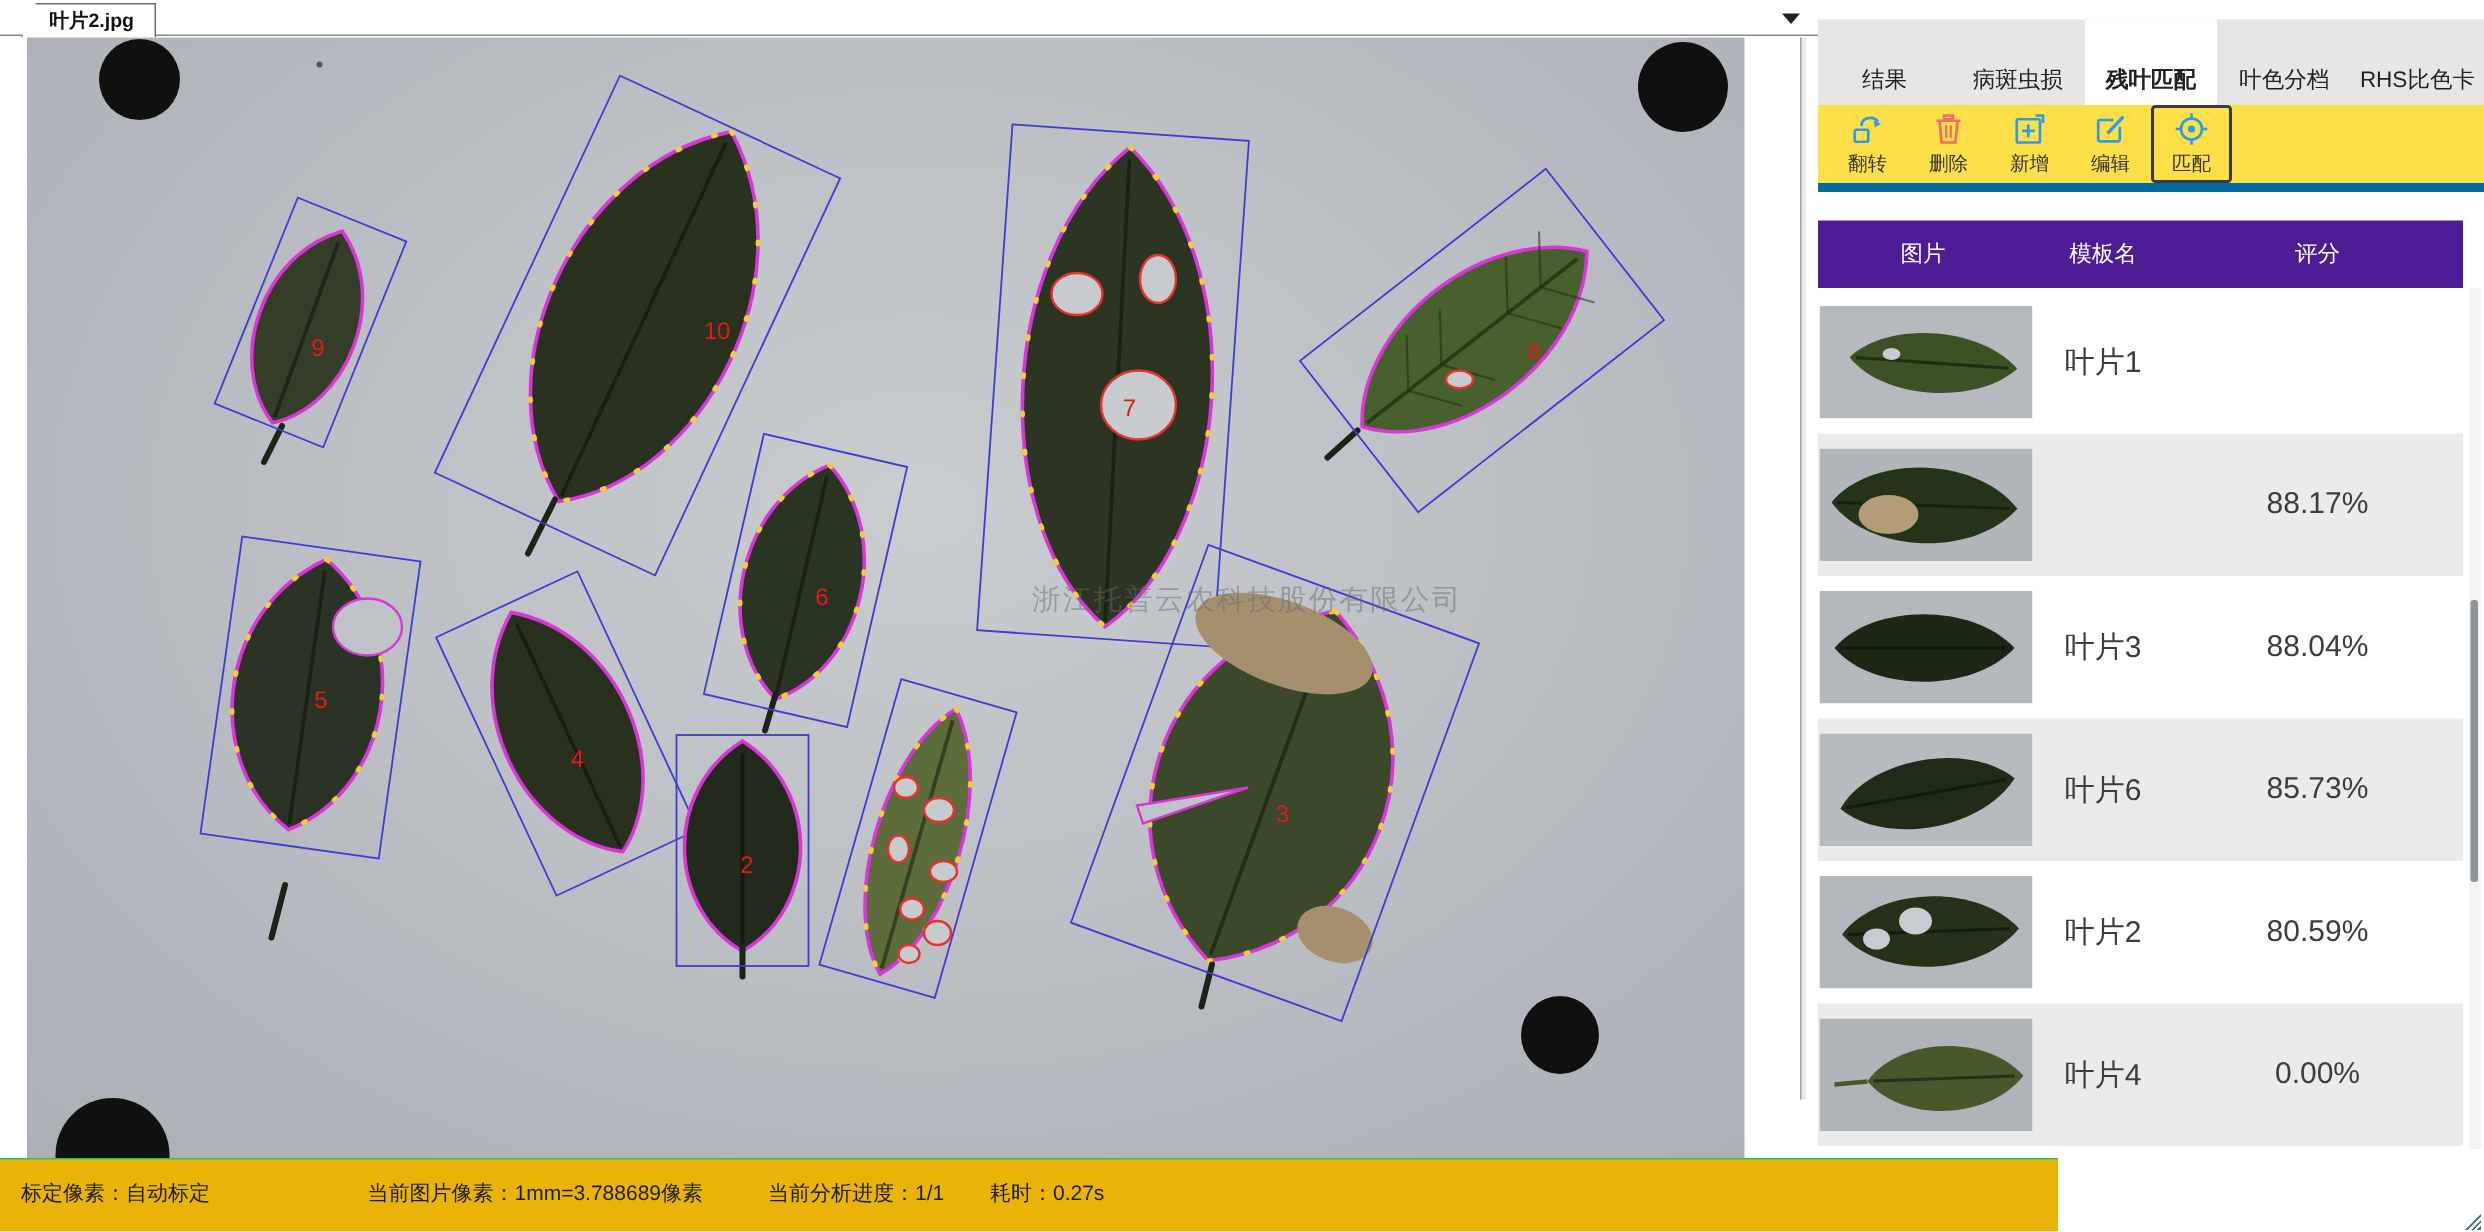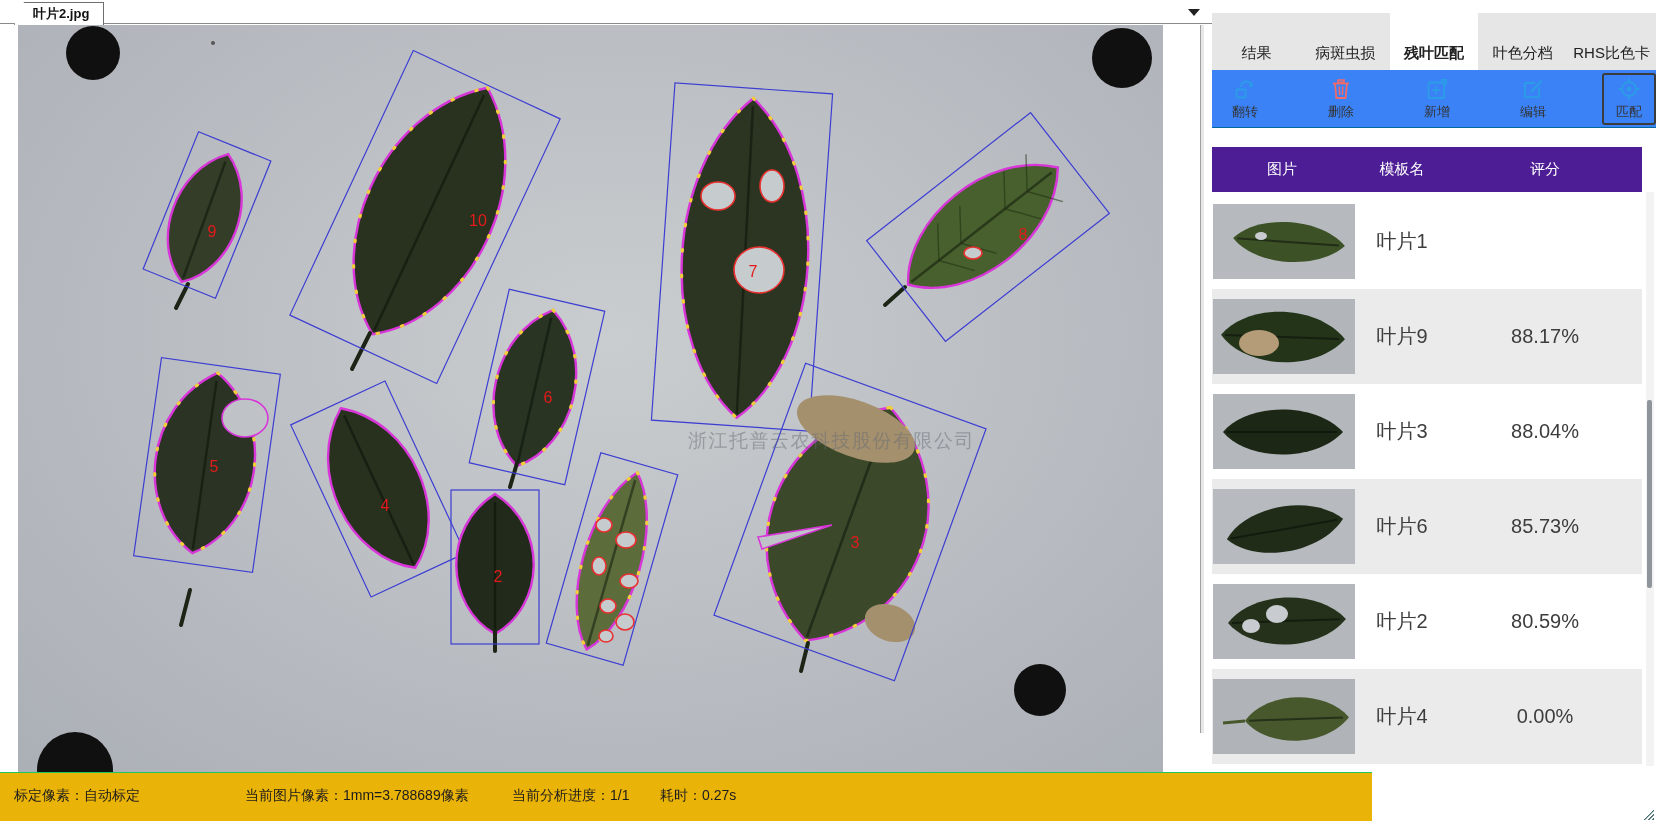--- a/index.html
+++ b/index.html
@@ -11,32 +11,32 @@
   .doctab{position:absolute;left:14px;top:2px;height:22px;padding:0 14px 0 18px;background:#fff;
           border:1px solid #6f6f6f;border-bottom:none;display:flex;align-items:center;
           font-size:13px;font-weight:bold;color:#111;
           clip-path:polygon(10px 0,100% 0,100% 100%,0 100%);z-index:2;}
   .tab-dd{position:absolute;left:1188px;top:9px;width:0;height:0;cursor:pointer;
           border-left:6px solid transparent;border-right:6px solid transparent;border-top:7px solid #222;}
   
   .canvas{position:absolute;left:18px;top:25px;width:1145px;height:747px;overflow:hidden;
           background:radial-gradient(ellipse at 52% 42%, #c9cdcf 0%, #bcc0c5 45%, #abafb6 100%);}
   .watermark{position:absolute;left:670px;top:362px;font-size:19px;letter-spacing:1.5px;
-             color:rgba(100,106,116,0.48);white-space:nowrap;z-index:5;margin-top:41px;}
+             color:rgba(100,106,116,0.48);white-space:nowrap;z-index:5;}
   .splitter{position:absolute;left:1200px;top:25px;width:3px;height:708px;background:#e8e8e8;
             border-left:1px solid #9f9f9f;}
   
   .panel{position:absolute;left:1212px;top:13px;width:444px;height:755px;background:#fff;}
   .ptabs{position:absolute;left:0;top:0;width:100%;height:57px;background:#e6e6e6;
          display:flex;align-items:stretch;}
   .ptab{flex:1;display:flex;align-items:center;justify-content:center;padding-top:23px;
         font-size:15px;color:#222;cursor:pointer;}
   .ptab.active{background:#fff;font-weight:bold;}
-  .toolbar{position:absolute;left:0;top:57px;width:100%;height:58px;background:#3b82f6;
-           border-bottom:1px solid #0369a1;display:flex;align-items:center;padding-left:6px;box-sizing:border-box;gap:42px;}
+  .toolbar{position:absolute;left:0;top:57px;width:100%;height:58px;background:#fde047;
+           border-bottom:6px solid #0369a1;display:flex;align-items:center;padding-left:6px;box-sizing:border-box;}
   .tbtn{width:54px;height:52px;display:flex;flex-direction:column;align-items:center;justify-content:center;
         cursor:pointer;border:2px solid transparent;border-radius:3px;box-sizing:border-box;}
   .tbtn.selected{border-color:#3c3c3c;}
   .tbtn svg{width:24px;height:24px;}
   .tbtn .lbl{font-size:13px;color:#333;margin-top:2px;}
   .thead{position:absolute;left:0;top:134px;width:430px;height:45px;background:#4c1d95;}
   .thead span{position:absolute;top:0;height:45px;display:flex;align-items:center;justify-content:center;
               color:#fff;font-size:15px;}
   .h1{left:20px;width:100px;} .h2{left:130px;width:120px;} .h3{left:272px;width:122px;}
   .rows{position:absolute;left:0;top:181px;width:430px;height:572px;overflow:hidden;background:#fff;}
@@ -271,21 +271,20 @@
         </div>
         <div class="trow alt">
           <div class="thumb"><svg viewBox="0 0 142 75" width="142" height="75">
               <rect x="0" y="0" width="142" height="75" fill="#b2b6ba"></rect>
               <g transform="rotate(92 70 38)">
                 <path d="M70 -24 C104.72 5.759999999999998 102.47999999999999 75.19999999999999 70 100 C37.52 75.19999999999999 35.28 5.759999999999998 70 -24 Z" fill="#243419"></path>
                 <line x1="70" y1="-18" x2="70" y2="96" stroke="rgba(5,10,5,0.5)" stroke-width="2"></line>
               </g>
               <ellipse cx="46" cy="44" rx="20" ry="13" fill="#b59c78"></ellipse>
             </svg></div>
-          <span class="name">叶片9</span>
           <span class="score">88.17%</span>
         </div>
         <div class="trow">
           <div class="thumb"><svg viewBox="0 0 142 75" width="142" height="75">
               <rect x="0" y="0" width="142" height="75" fill="#b4b8bc"></rect>
               <g transform="rotate(90 70 38)">
                 <path d="M70 -22 C101 6.799999999999997 99 74 70 98 C41 74 39 6.799999999999997 70 -22 Z" fill="#1d2716"></path>
                 <line x1="70" y1="-16" x2="70" y2="94" stroke="rgba(5,10,5,0.5)" stroke-width="2"></line>
               </g>
             </svg></div>

